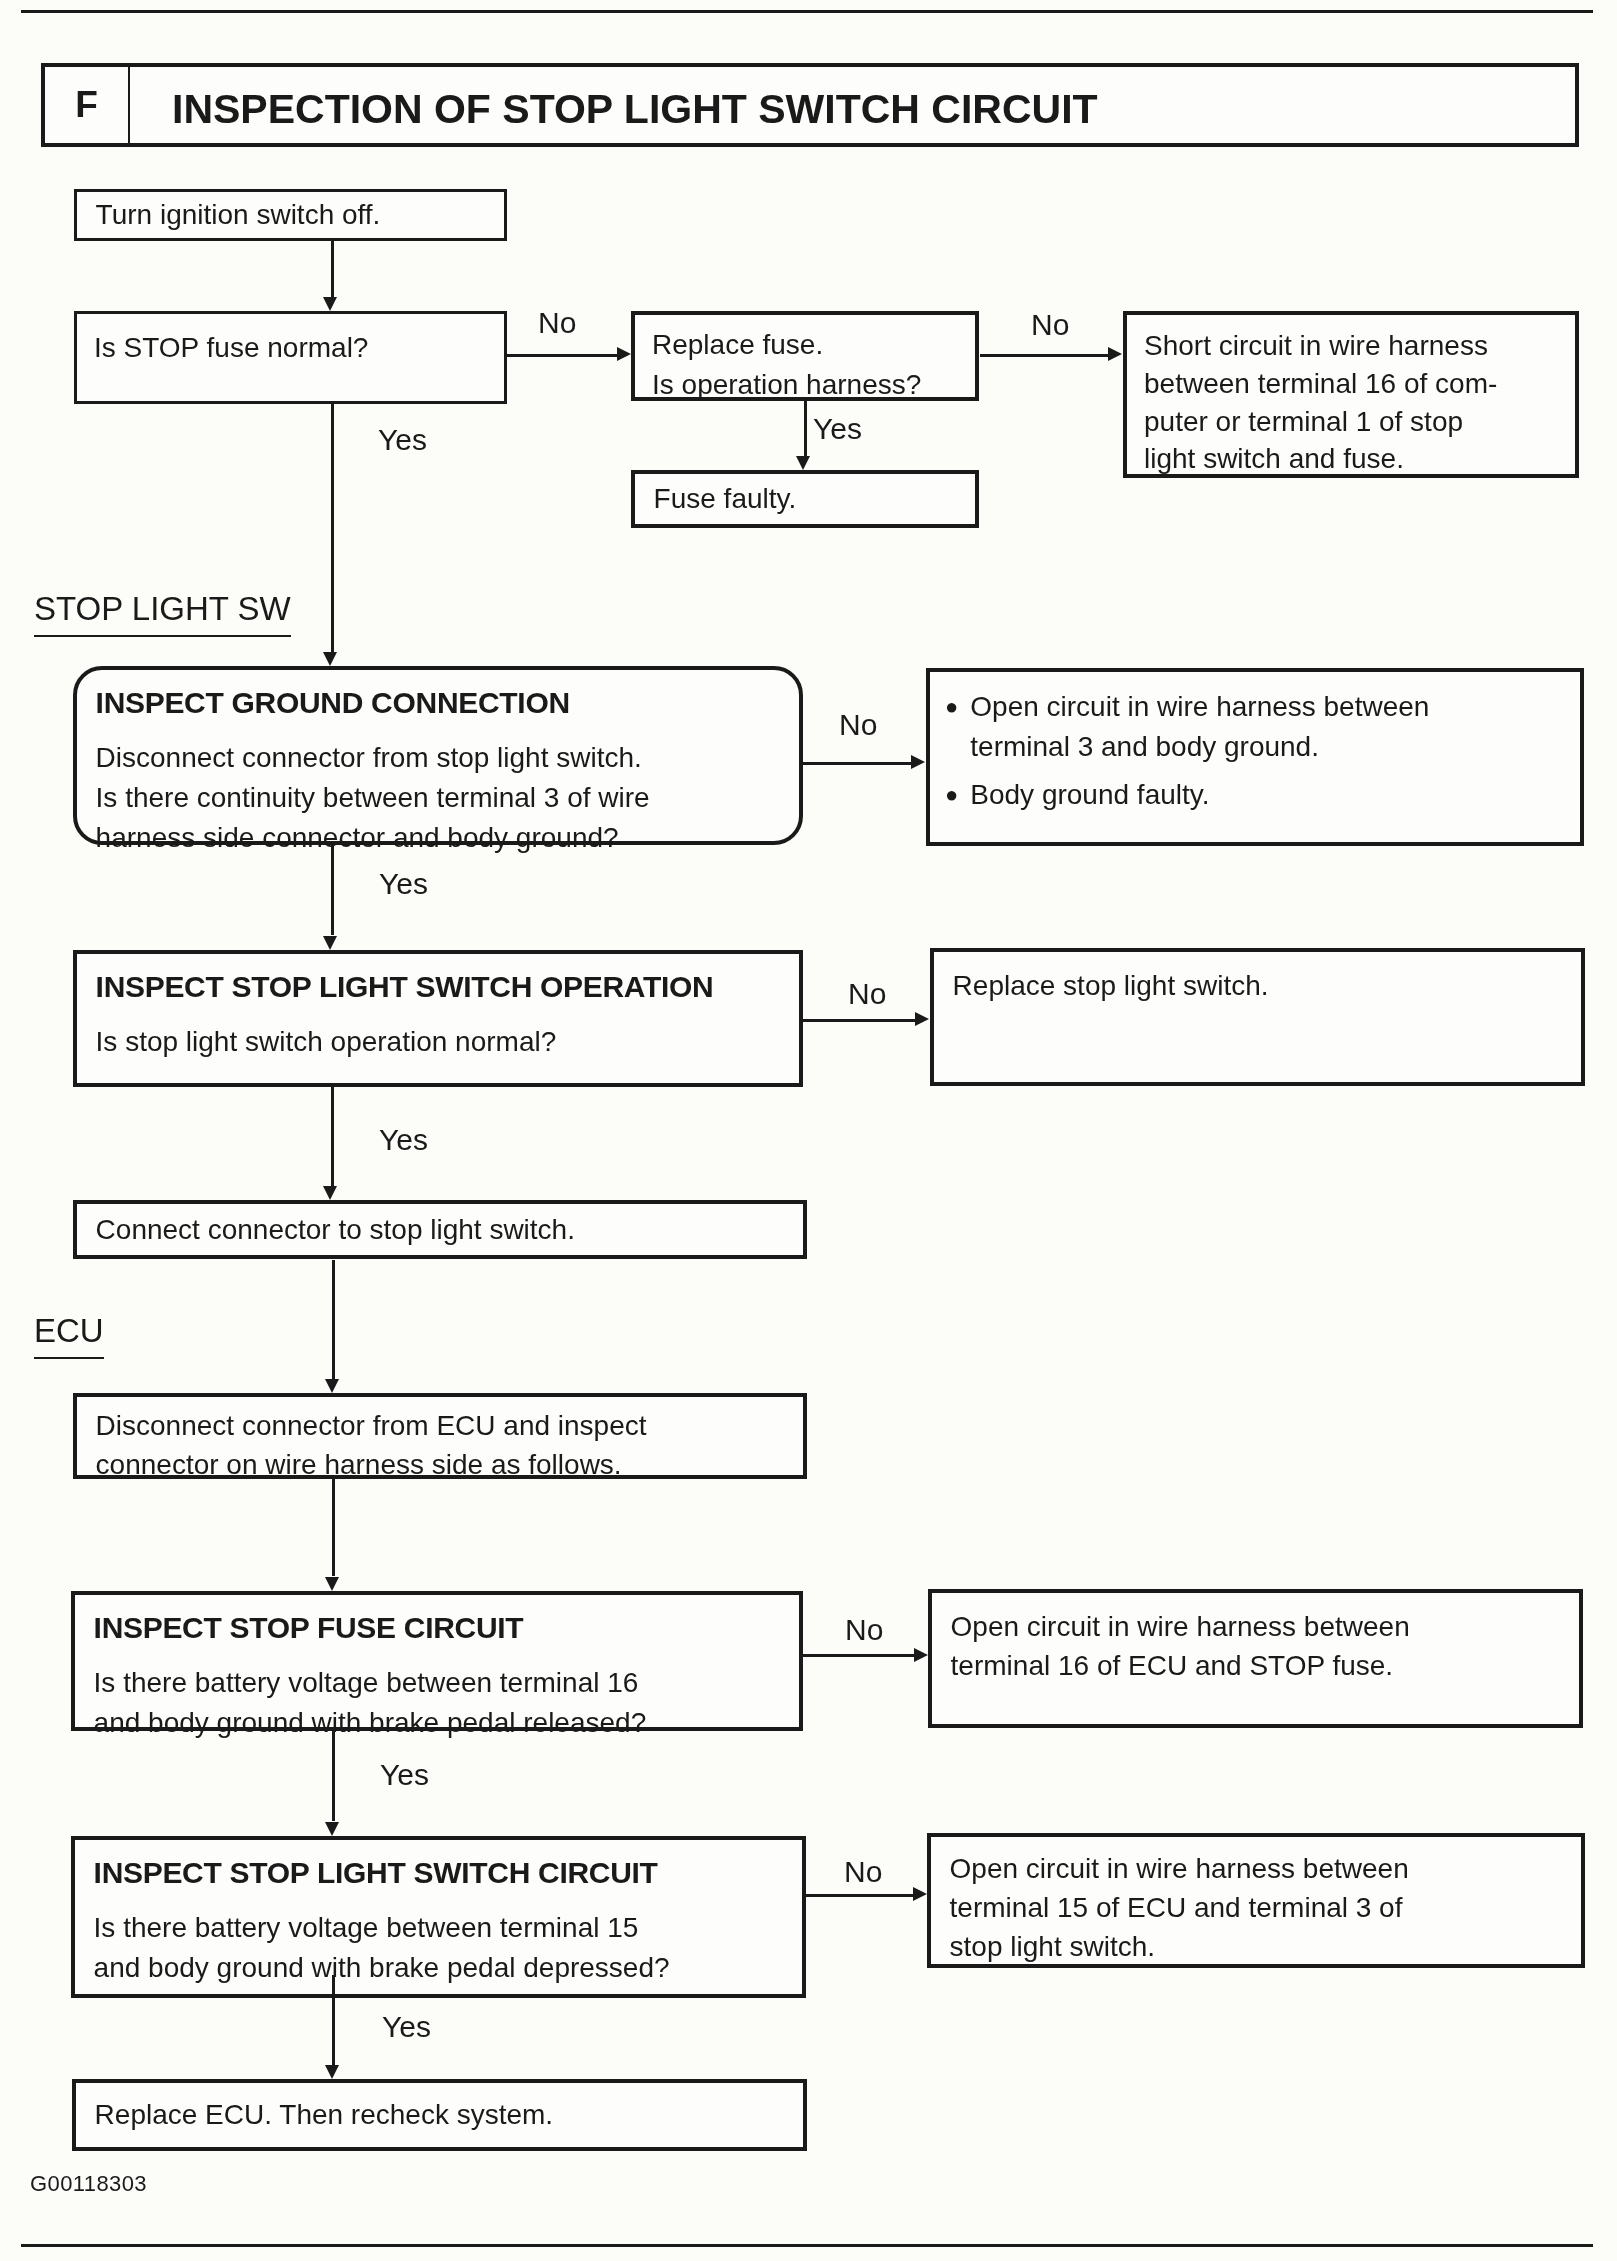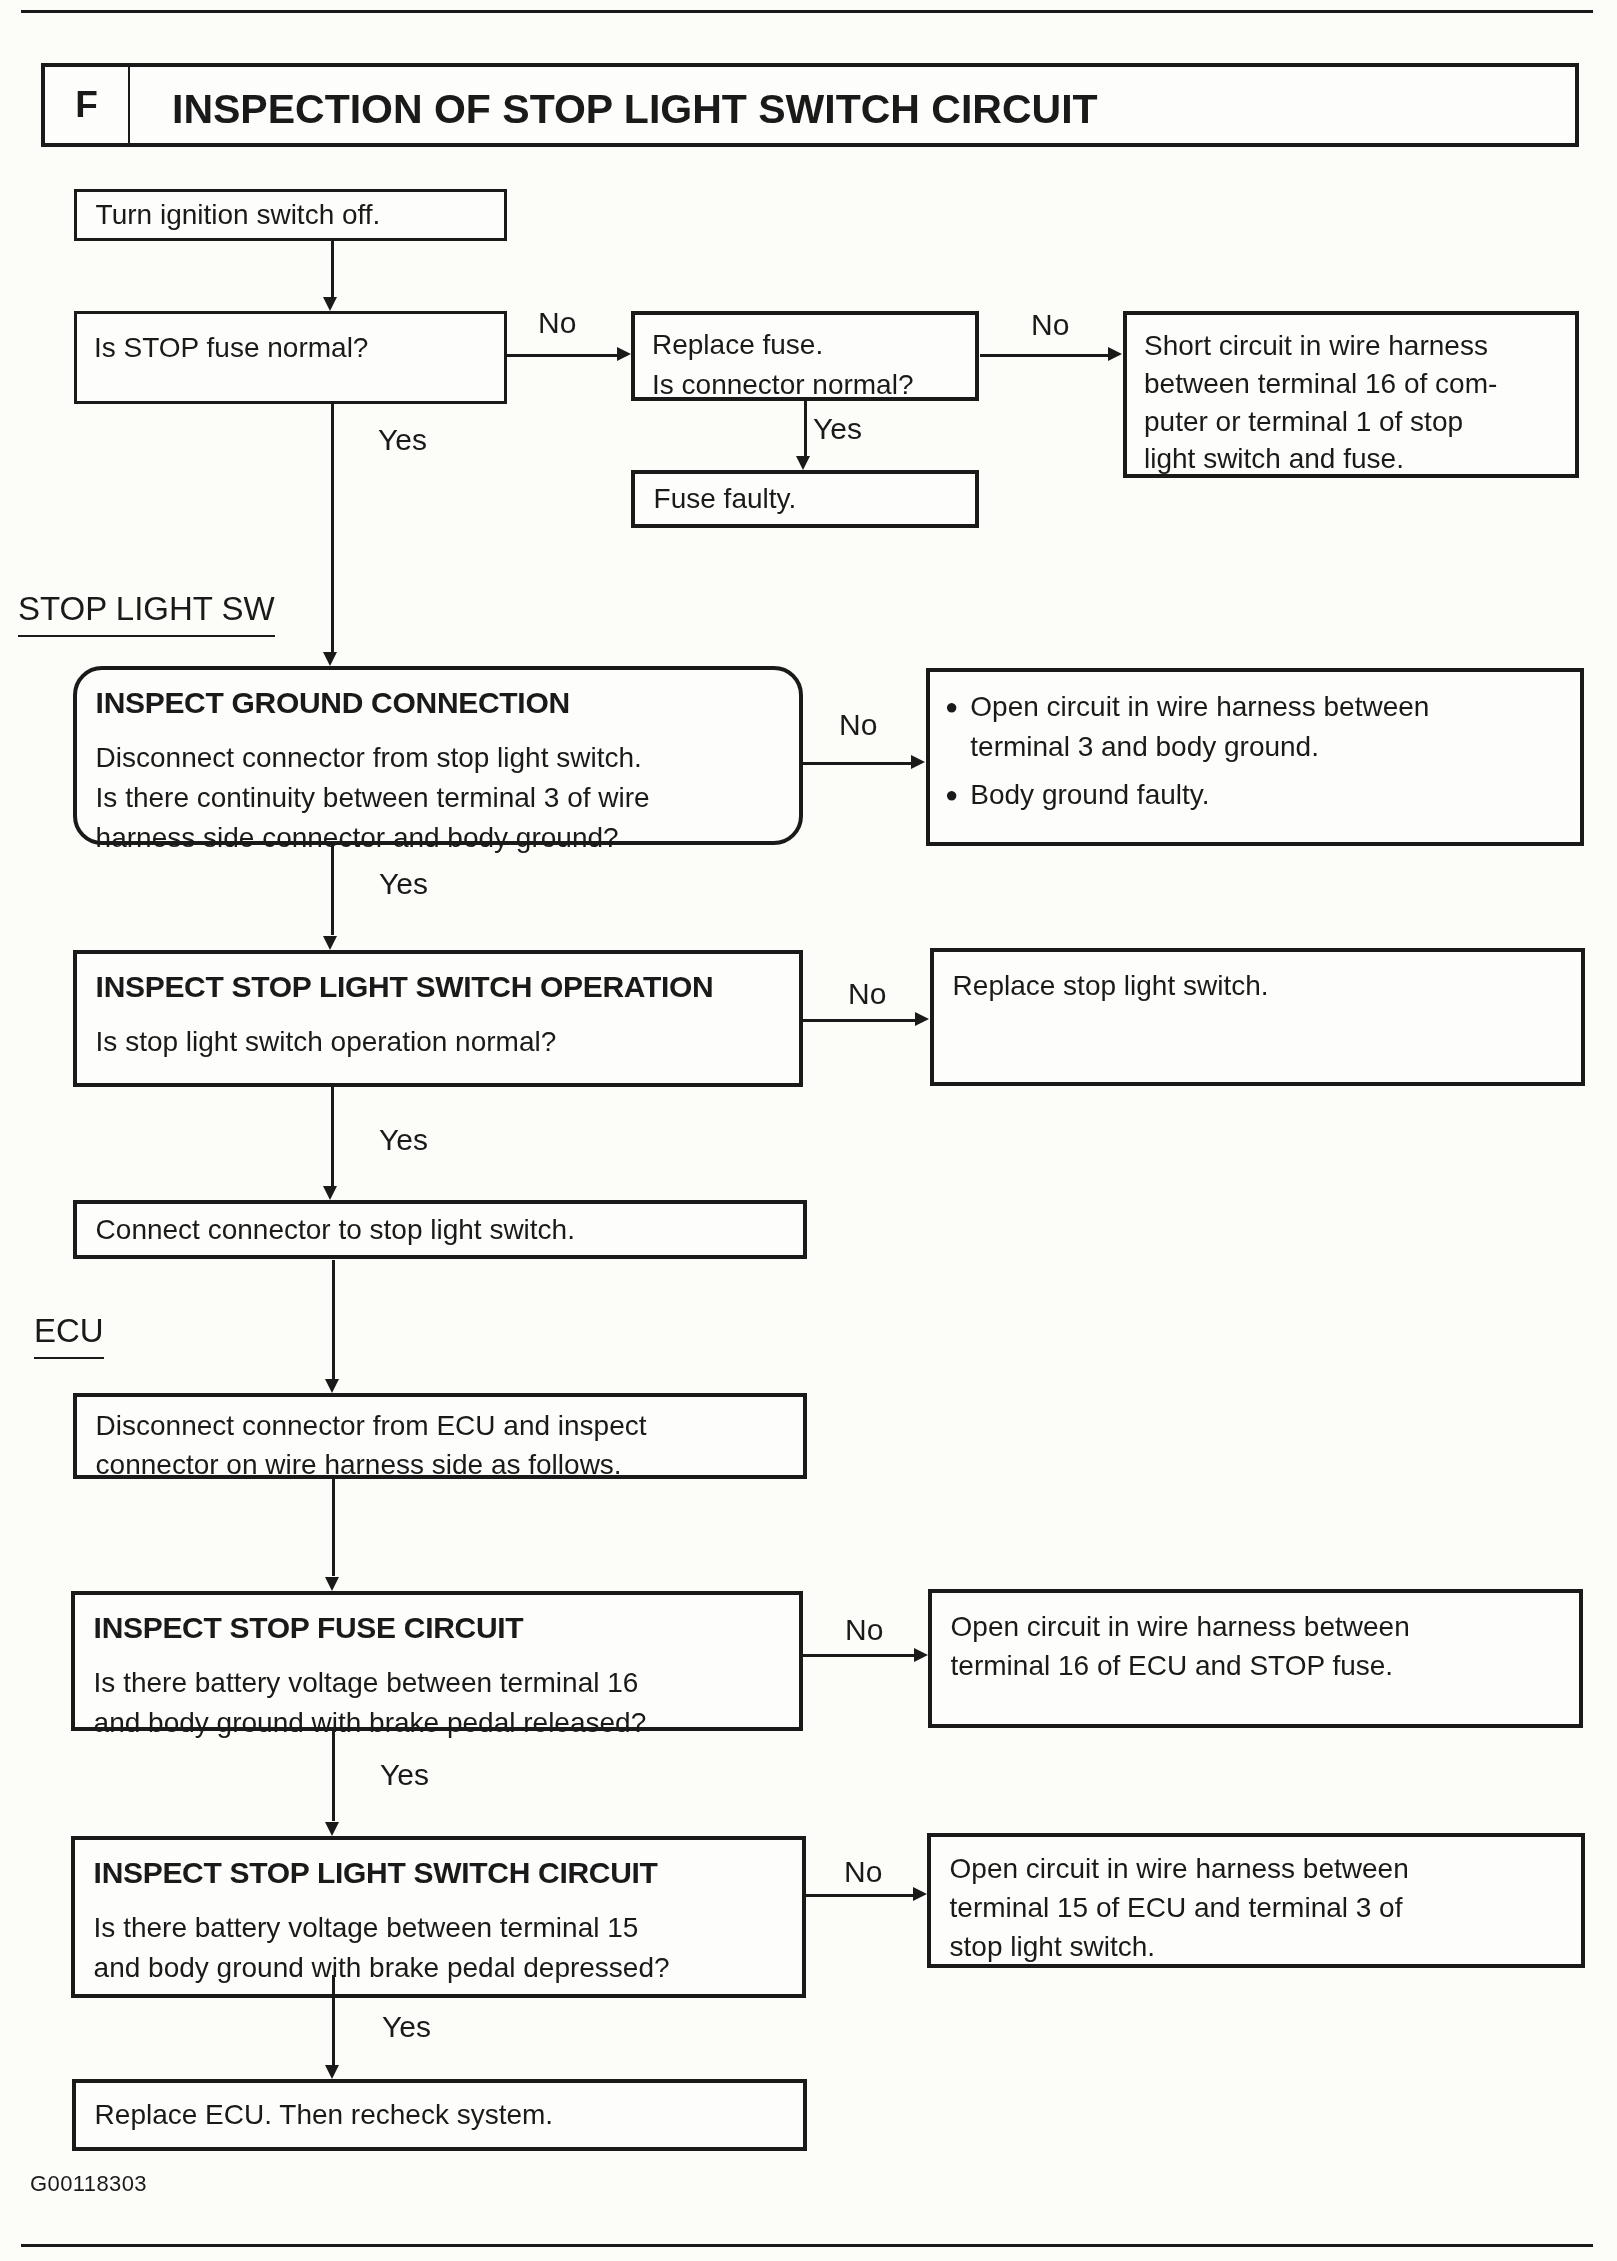--- a/index.html
+++ b/index.html
@@ -94,21 +94,21 @@
   <div class="box thin" style="left:74px;top:311px;width:433px;height:93px;padding:13.5px 17px;">
     <span class="txt">Is STOP fuse normal?</span>
   </div>
 
   <div class="lbl" style="left:538px;top:306px;">No</div>
   <div class="hline" style="left:507px;top:354px;width:112px;"></div>
   <div class="ah-right" style="left:617px;top:347px;"></div>
 
   <div class="box" style="left:631px;top:311px;width:348px;height:90px;padding:10px 17px;">
     <span class="txt">Replace fuse.
-Is connector normal?</span>
+Is operation harness?</span>
   </div>
 
   <div class="lbl" style="left:1031px;top:308px;">No</div>
   <div class="hline" style="left:980px;top:354px;width:129px;"></div>
   <div class="ah-right" style="left:1108px;top:347px;"></div>
 
   <div class="box" style="left:1123px;top:311px;width:456px;height:167px;padding:12px 17px;line-height:1.35;">
     <span class="txt">Short circuit in wire harness
 between terminal 16 of com-
 puter or terminal 1 of stop
@@ -120,21 +120,21 @@
   <div class="ah-down" style="left:796px;top:456px;"></div>
 
   <div class="box vcenter" style="left:631px;top:470px;width:348px;height:58px;">
     <span class="txt">Fuse faulty.</span>
   </div>
 
   <div class="lbl" style="left:378px;top:423px;">Yes</div>
   <div class="vline" style="left:331px;top:404px;height:249px;"></div>
   <div class="ah-down" style="left:323px;top:652px;"></div>
 
-  <div class="section" style="left:18px;top:590px;">STOP LIGHT SW</div>
+  <div class="section" style="left:34px;top:590px;">STOP LIGHT SW</div>
 
   <div class="box" style="left:73px;top:666px;width:730px;height:179px;padding:12px 18.6px;border-radius:29px;">
     <div class="btitle">INSPECT GROUND CONNECTION</div>
     <div class="txt">Disconnect connector from stop light switch.
 Is there continuity between terminal 3 of wire
 harness side connector and body ground?</div>
   </div>
 
   <div class="lbl" style="left:839px;top:708px;">No</div>
   <div class="hline" style="left:803px;top:762px;width:109px;"></div>

